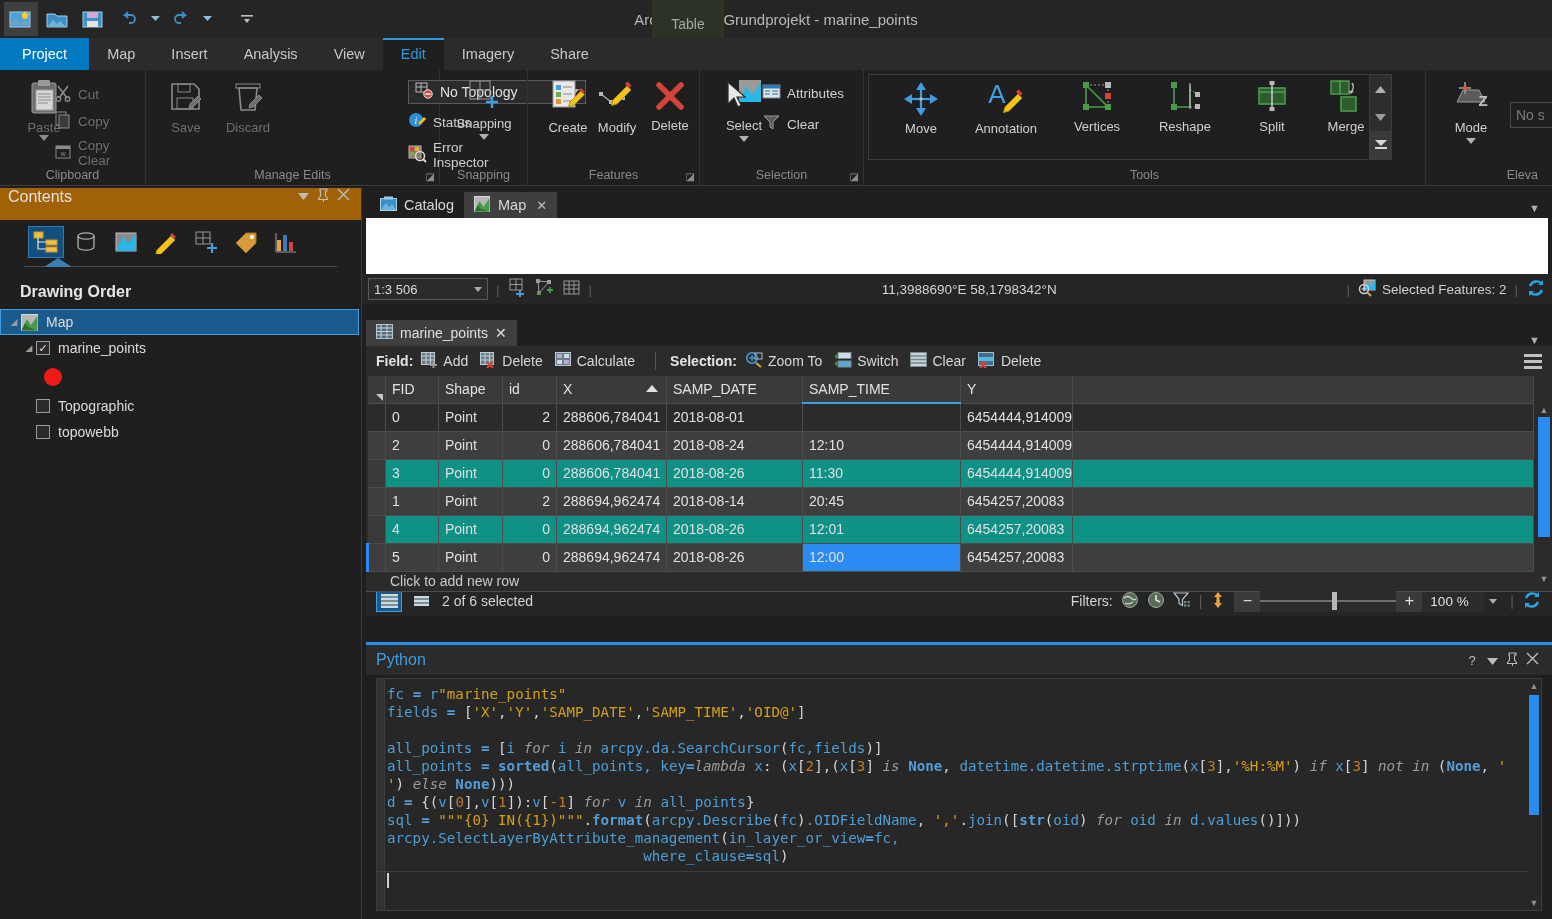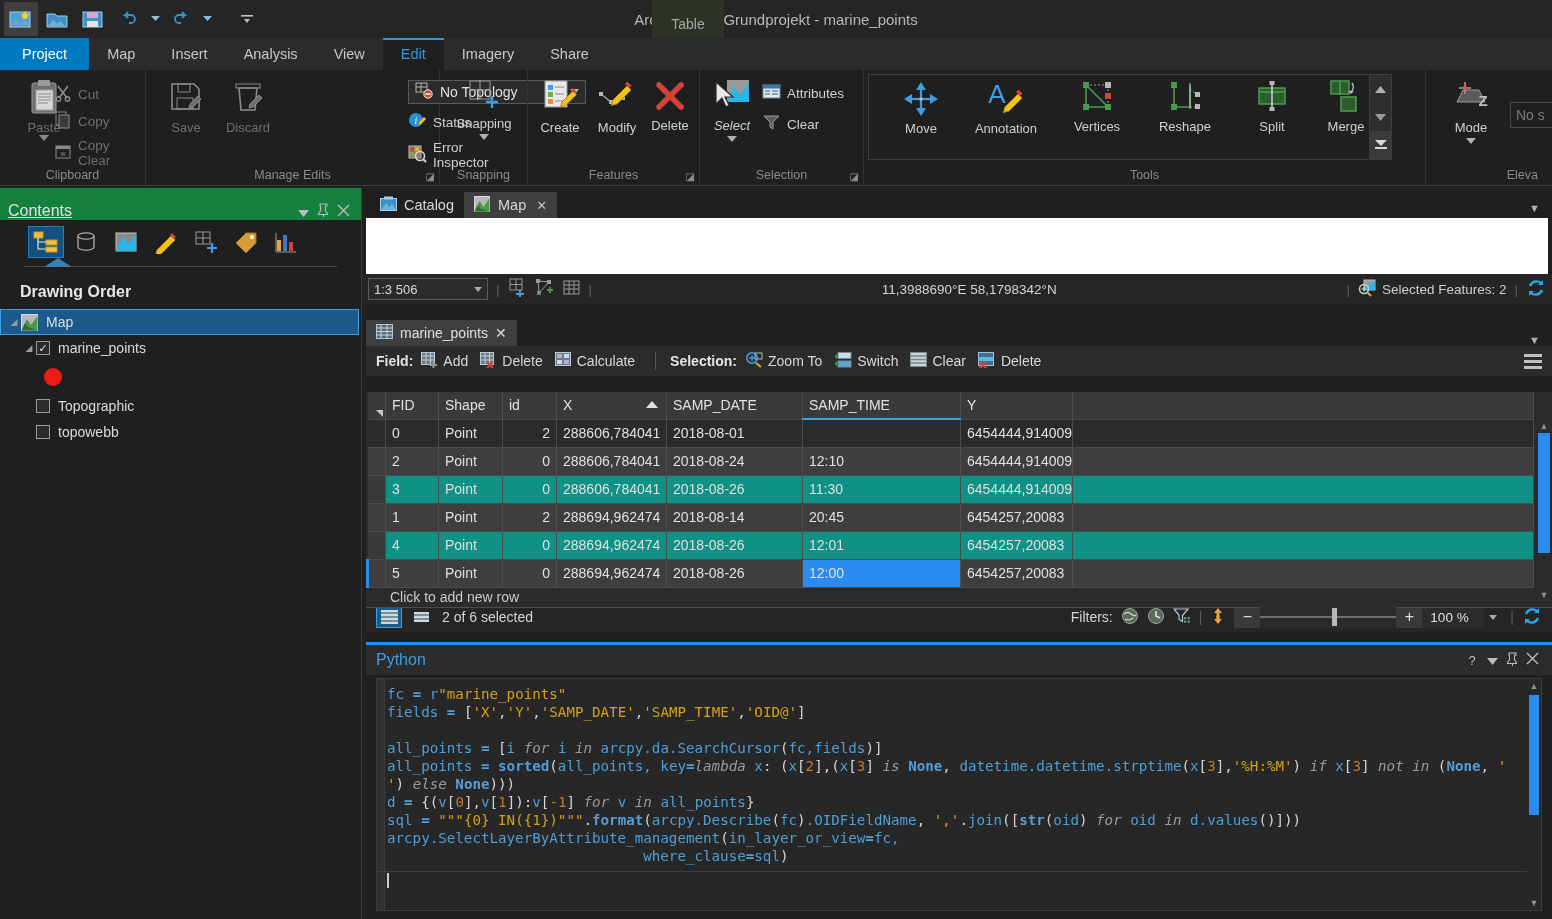--- a/index.html
+++ b/index.html
@@ -83,23 +83,22 @@
     position: absolute; display: flex; align-items: center; gap: 6px;
     font-size: 13.5px; color: #d0d0d0; justify-content: space-between;
   }
 
   
   .contents {
     position: absolute; left: 0; top: 188px; width: 362px; height: 731px;
     background: #1f1f1f; border-right: 1px solid #3a3a3a;
   }
   .cont-header {
-    height: 32px; display: flex; align-items: flex-end; padding: 0 8px;
-    background: #15803d;
-    text-decoration: underline;
+    height: 32px; display: flex; align-items: flex-start; padding: 0 8px;
+    background: #a16207;
   }
   .cont-title { font-size: 16px; color: #e0e0e0; flex: 1; }
   .cont-hbtn { width: 20px; text-align: center; color: #bdbdbd; font-size: 13px; }
   .cont-search-row { display: flex; align-items: center; gap: 8px; padding: 8px 8px 4px 8px; }
   .funnel { width: 18px; height: 18px; }
   .search-box {
     flex: 1; height: 26px; background: #2b2b2b; border: 1px solid #4a4a4a;
     display: flex; align-items: center; padding: 0 6px; gap: 4px;
   }
   .search-box input {
@@ -171,21 +170,21 @@
     gap: 6px; padding: 0 10px; font-size: 14px; color: #d8d8d8;
   }
   .tbl-toolbar .lbl { font-weight: bold; color: #e4e4e4; margin-right: 2px; }
   .tt-item { display: flex; align-items: center; gap: 5px; margin-right: 6px; }
   .tt-sep { width: 1px; height: 18px; background: #555; margin: 0 8px; }
   .hamburger { margin-left: auto; display: flex; flex-direction: column; gap: 3px; }
   .hamburger i { display:block; width: 18px; height: 3px; background: #c0c0c0; }
 
   
   .grid-wrap { position: relative; height: 210px; background: #2b2b2b; }
-  table.grid { border-collapse: collapse; width: 1168px; table-layout: fixed; font-size: 14px; margin-top: 16px; }
+  table.grid { border-collapse: collapse; width: 1168px; table-layout: fixed; font-size: 14px; }
   table.grid th {
     background: #3a3a3a; color: #e2e2e2; font-weight: normal; text-align: left;
     height: 27px; padding: 0 6px; border-right: 1px solid #4c4c4c;
     border-bottom: 1px solid #4c4c4c; position: relative;
   }
   table.grid th.sel-col { border-bottom: 2px solid #3f9ee0; }
   table.grid td {
     height: 28px; padding: 0 6px; border-right: 1px solid #4c4c4c;
     border-bottom: 1px solid #4c4c4c; color: #e0e0e0; white-space: nowrap; overflow: hidden;
   }
@@ -475,21 +474,21 @@
         </svg>
         <span>Snapping</span>
         <svg width="10" height="6" style="margin-top:1px">
             <path d="M0 0 L10 0 L5 6 Z" fill="#b0b0b0"></path>
           </svg>
       </div>
       <div class="rgroup-label">Snapping</div>
     </div>
 
     <div class="rgroup" style="left:528px; width:172px;">
-      <div class="big-btn" style="left:4px; width:56px;">
+      <div class="big-btn" style="left:12px; width:56px;">
         <svg width="40" height="40" viewBox="0 0 40 40">
           <rect x="5" y="3" width="22" height="26" fill="#e8e8e8" stroke="#9a9a9a"></rect>
           <rect x="8" y="7" width="5" height="5" fill="#3f9ee0"></rect>
           <rect x="8" y="14" width="5" height="5" fill="#6fae4f"></rect>
           <rect x="8" y="21" width="5" height="5" fill="#e0973a"></rect>
           <g stroke="#8a8a8a">
               <line x1="15" y1="9" x2="24" y2="9"></line>
               <line x1="15" y1="16" x2="24" y2="16"></line>
               <line x1="15" y1="23" x2="24" y2="23"></line>
             </g>
@@ -513,21 +512,21 @@
         <svg width="38" height="38" viewBox="0 0 38 38">
           <path d="M8 7 L30 29 M30 7 L8 29" stroke="#d4433a" stroke-width="5.5" stroke-linecap="round"></path>
         </svg>
         <span>Delete</span>
       </div>
       <div class="rgroup-label">Features</div>
       <div class="rgroup-dlg">◪</div>
     </div>
 
     <div class="rgroup" style="left:700px; width:164px;">
-      <div class="big-btn" style="left:4px; width:56px;font-style:italic;">
+      <div class="big-btn" style="left:16px; width:56px;">
         <svg width="44" height="38" viewBox="0 0 44 38">
           <rect x="17" y="2" width="22" height="22" fill="#9a9a9a"></rect>
           <path d="M17 24 L24 8 L30 17 L39 5 L39 24 Z" fill="#29b6e8"></path>
           <path d="M6 4 L6 26 L12 20 L16 29 L19 27 L15 19 L23 19 Z" fill="#e8e8e8" stroke="#2b2b2b" stroke-width="1.2"></path>
         </svg>
         <span>Select</span>
         <svg width="10" height="6" style="margin-top:1px">
             <path d="M0 0 L10 0 L5 6 Z" fill="#b0b0b0"></path>
           </svg>
       </div>

